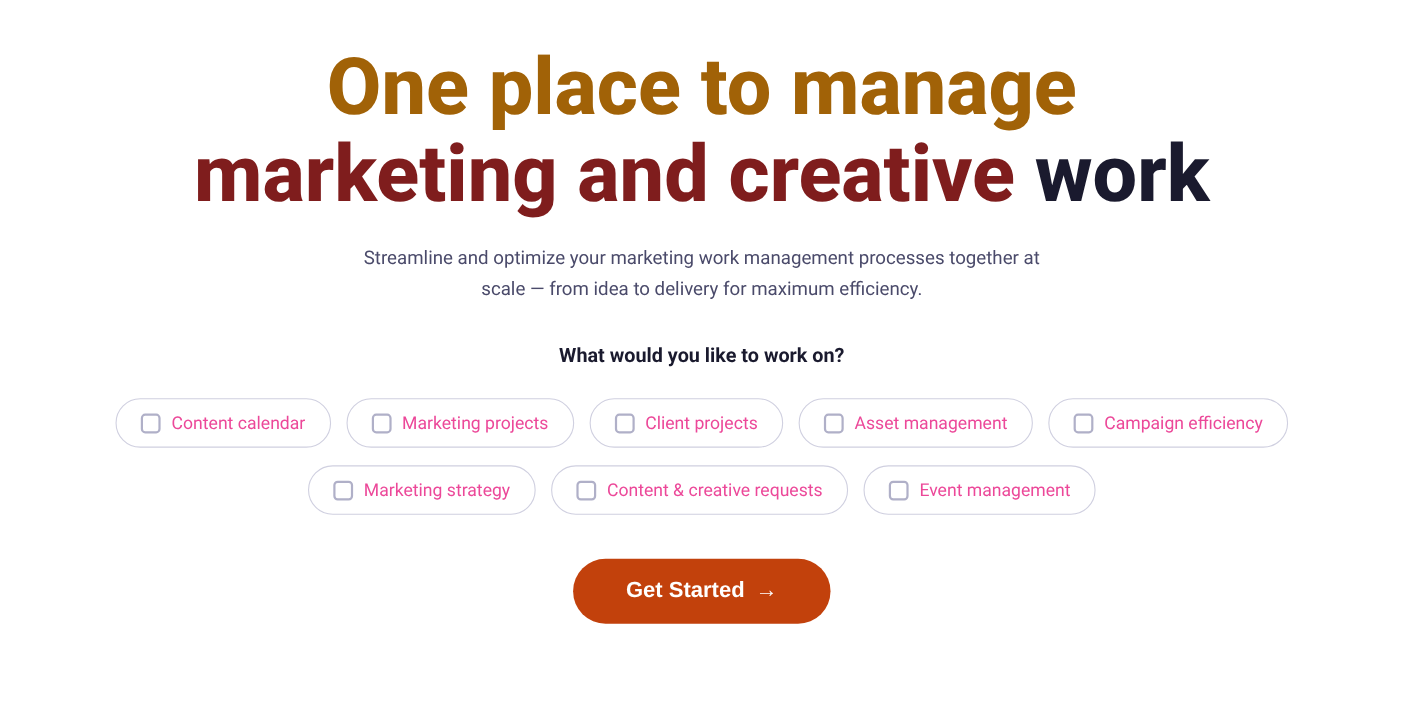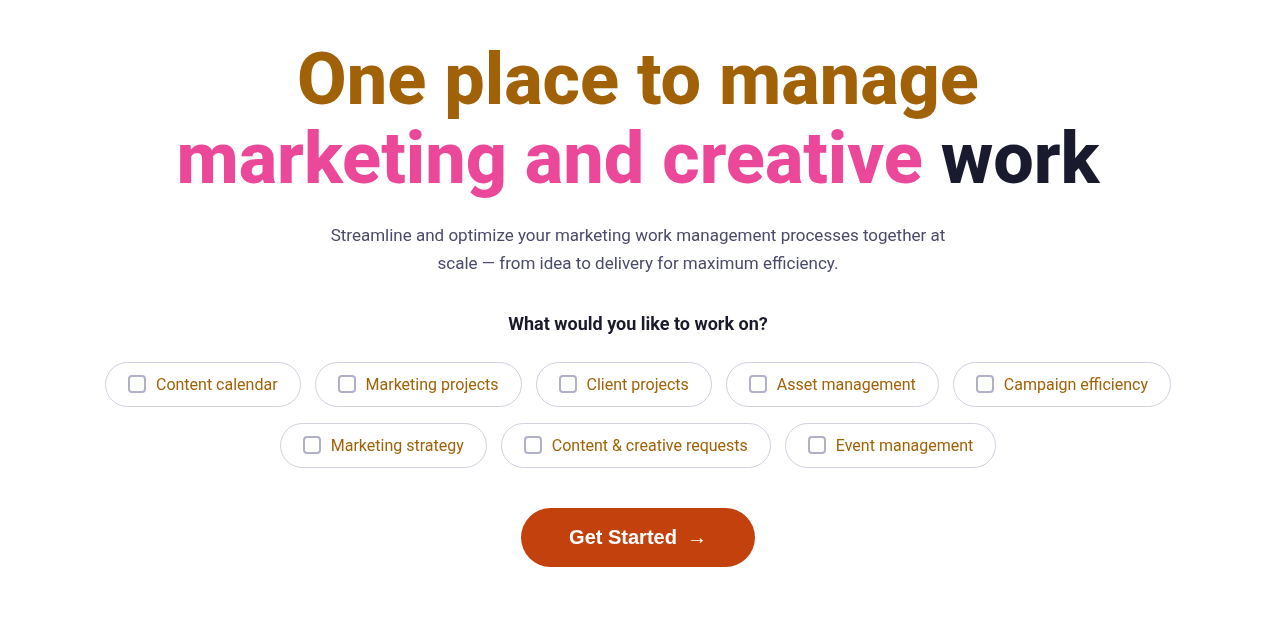--- a/index.html
+++ b/index.html
@@ -32,21 +32,21 @@
     }
 
     .headline-line2 {
       font-size: 72px;
       font-weight: 800;
       line-height: 1.1;
       display: block;
     }
 
     .headline-accent {
-      color: #ec4899;
+      color: #7f1d1d;
     }
 
     .headline-dark {
       color: #1a1a2e;
     }
 
     .subtitle {
       text-align: center;
       font-size: 17px;
       color: #4a4a6a;
@@ -75,29 +75,29 @@
 
     .options-row {
       display: flex;
       flex-wrap: wrap;
       justify-content: center;
       gap: 14px;
     }
 
     .option-chip {
       display: flex;
-      align-items: flex-start;
+      align-items: flex-end;
       gap: 10px;
       padding: 12px 22px;
       border: 1.5px solid #d0d0e0;
       border-radius: 50px;
       background: #ffffff;
       cursor: pointer;
       font-size: 16px;
-      color: #a16207;
+      color: #ec4899;
       transition: border-color 0.2s, background 0.2s;
     }
 
     .checkbox {
       width: 18px;
       height: 18px;
       border: 2px solid #b0b0c8;
       border-radius: 4px;
       background: #ffffff;
       flex-shrink: 0;

